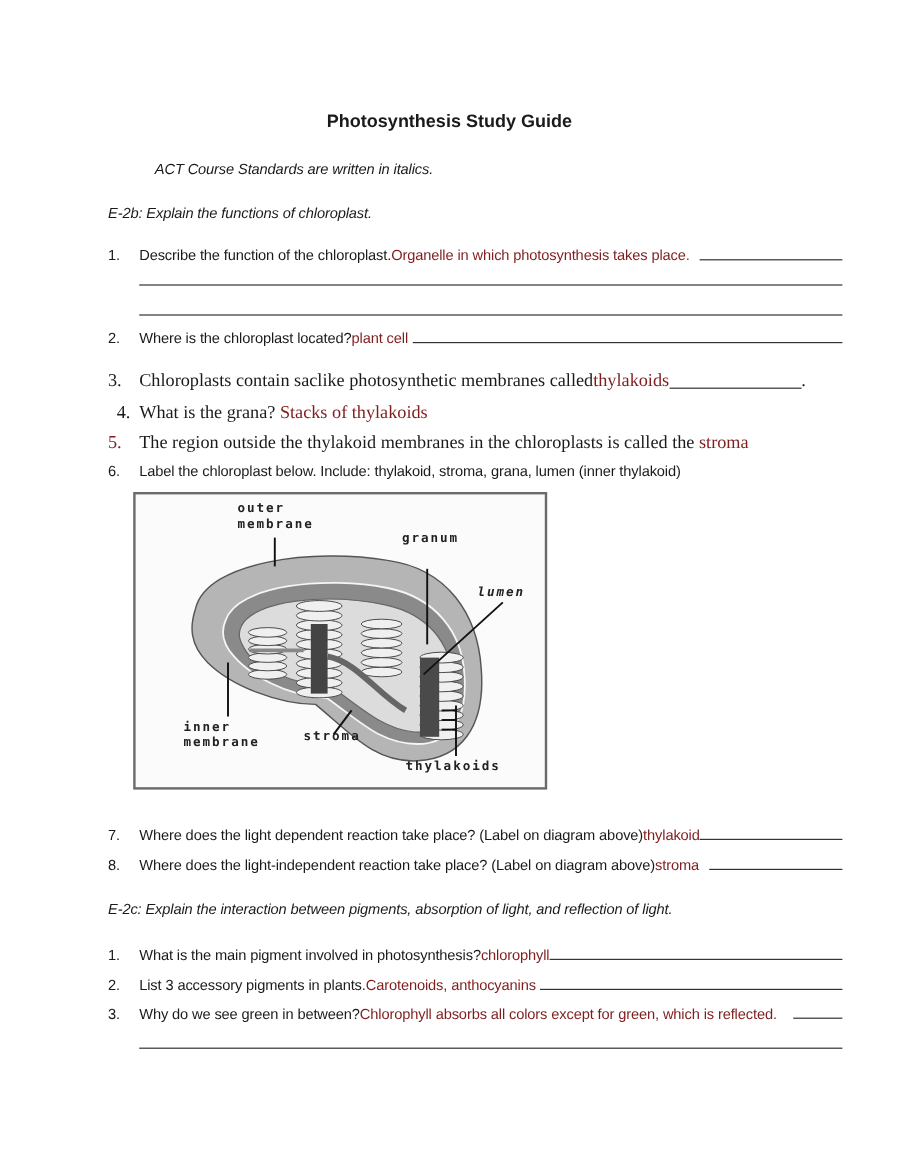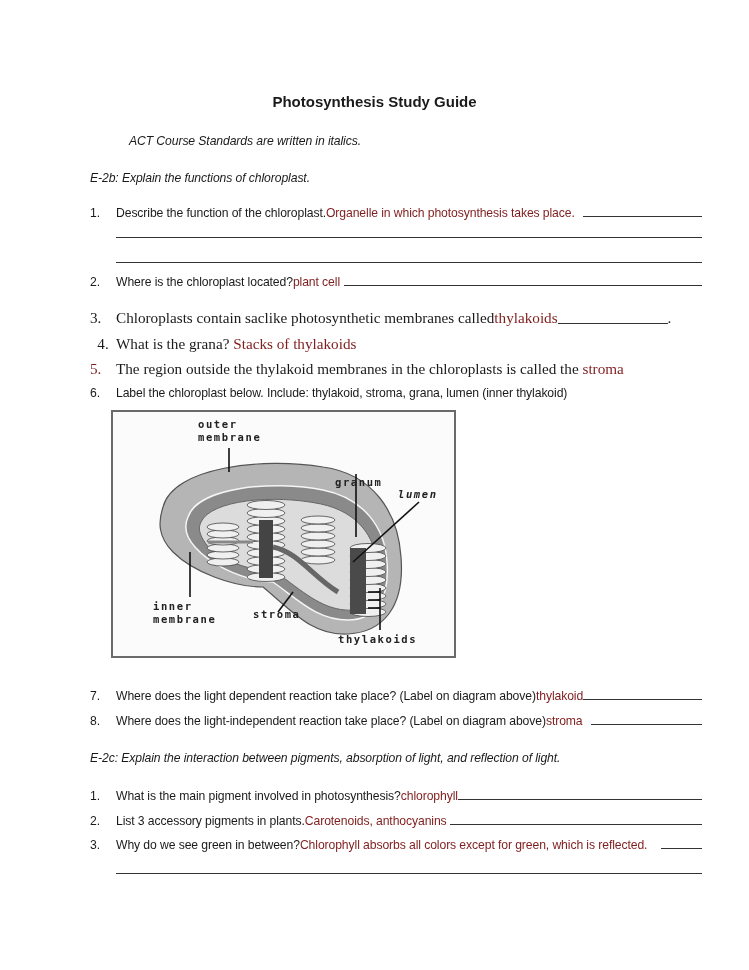--- a/index.html
+++ b/index.html
@@ -133,21 +133,21 @@
       <line x1="267" y1="176" x2="267" y2="218"></line>
       <line x1="255" y1="180" x2="267" y2="180"></line>
       <line x1="255" y1="188" x2="267" y2="188"></line>
       <line x1="255" y1="196" x2="267" y2="196"></line>
     </g>
   </svg>
   <div class="lbl" style="left:85px; top:6px;">
     <div>outer</div>
     <div>membrane</div>
   </div>
-  <div class="lbl" style="left:222px; top:64px;">granum</div>
+  <div class="lbl" style="left:222px; top:31px;">granum</div>
   <div class="lbl" style="left:285px; top:76px;font-style:italic;">lumen</div>
   <div class="lbl" style="left:40px; top:188px;">
     <div>inner</div>
     <div>membrane</div>
   </div>
   <div class="lbl" style="left:140px; top:196px;">stroma</div>
   <div class="lbl" style="left:225px; top:221px;">thylakoids</div>
 </div>
 
 <div class="abs sans q" style="left:90px; top:689px; width:612px;">

